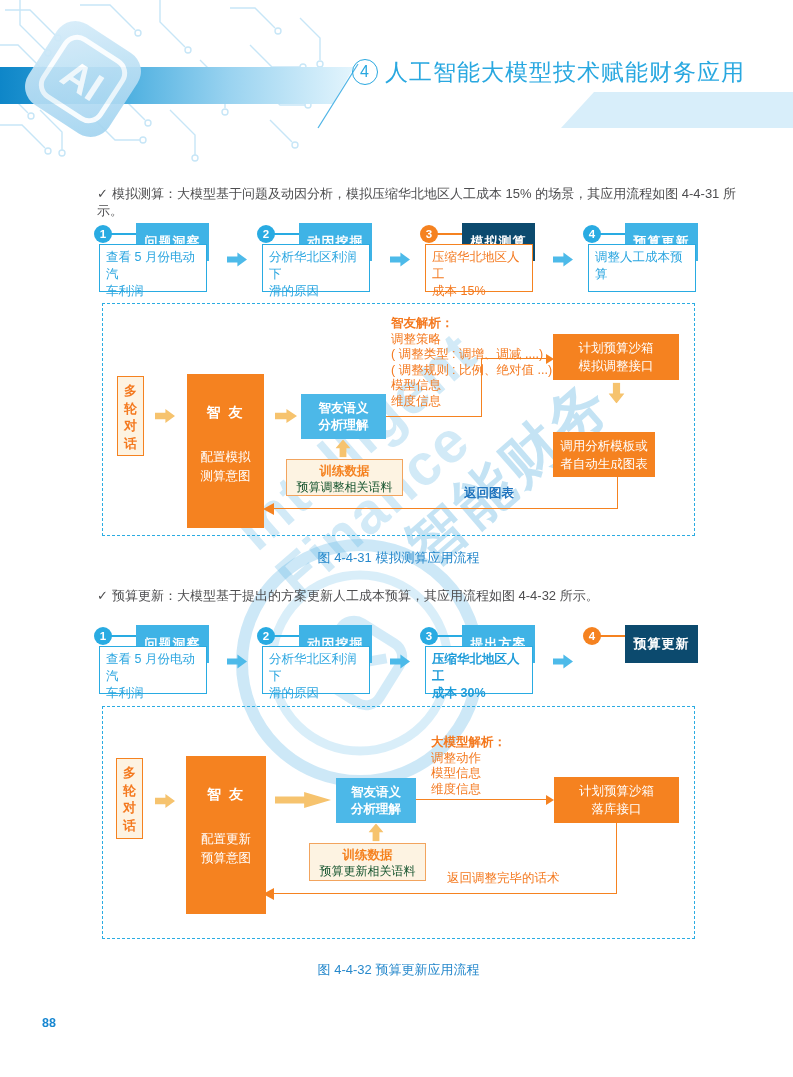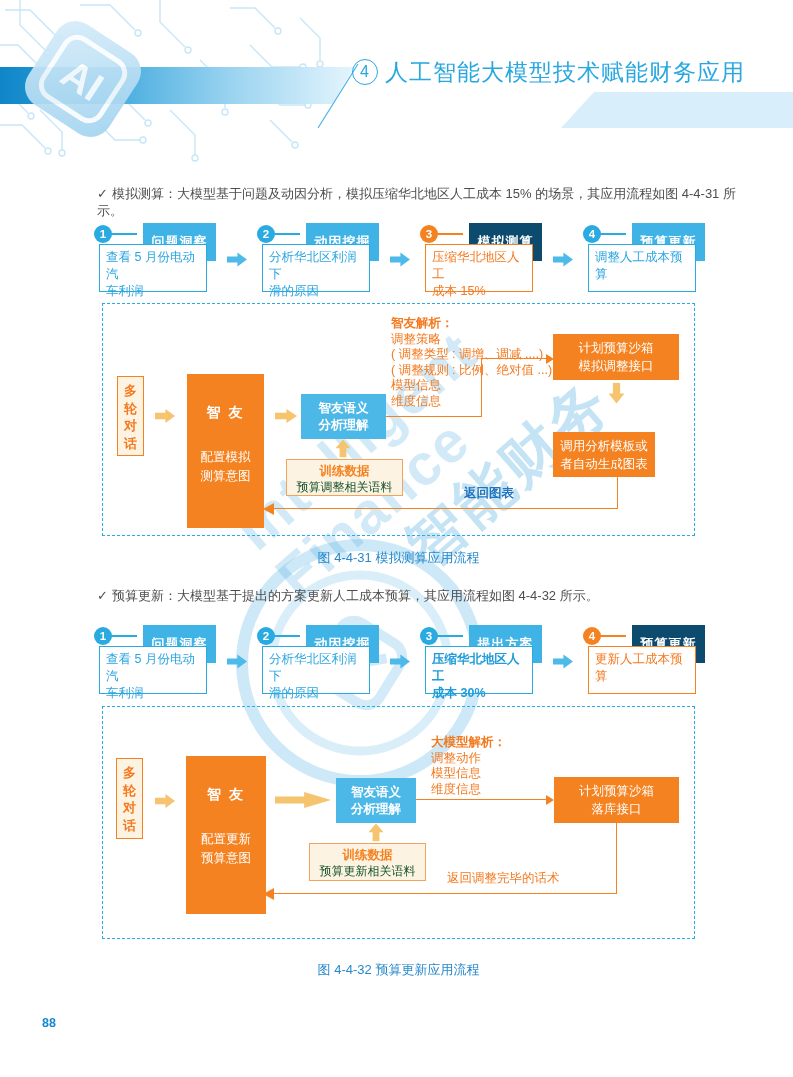--- a/index.html
+++ b/index.html
@@ -31,21 +31,21 @@
   .intro{position:absolute;left:97px;width:660px;color:#4D4D4F;font-size:13px;line-height:17px;z-index:3;}
   .intro .check{margin-right:4px;color:#4D4D4F;}
 
   
   .flow-row{position:absolute;left:94px;width:606px;height:72px;z-index:3;}
   .step{position:absolute;top:0;width:115px;height:72px;}
   .s-circle{position:absolute;left:0;top:4px;width:18px;height:18px;border-radius:50%;
     background:#29ABE2;color:#fff;font-size:11.5px;font-weight:bold;display:flex;align-items:center;justify-content:center;}
   .s-line{position:absolute;left:17px;top:12px;width:26px;height:2px;background:#29ABE2;}
   .s-header{position:absolute;left:42px;top:2px;width:73px;height:38px;background:#3FB3E6;color:#fff;
-    font-size:13px;font-weight:bold;display:flex;align-items:center;justify-content:center;letter-spacing:1px;margin-left:7px;}
+    font-size:13px;font-weight:bold;display:flex;align-items:center;justify-content:center;letter-spacing:1px;}
   .s-body{position:absolute;left:5px;top:23px;width:108px;height:48px;border:1.5px solid #29ABE2;
     box-sizing:border-box;color:#2BA6E0;font-size:12.5px;line-height:17px;padding:4px 6px;white-space:pre-line;background:#fff;}
   .step.orange .s-circle{background:#F58220;}
   .step.orange .s-line{background:#F58220;}
   .step.orange .s-header{background:#0c4a6e;}
   .step.orange .s-body{border-color:#F58220;color:#F4791F;}
   .step.strong .s-body{color:#1E9CD9;font-weight:bold;}
   .barrow{position:absolute;top:31px;width:20px;height:15px;background:#4DBAE9;
     clip-path:polygon(0 30%,52% 30%,52% 4%,100% 50%,52% 96%,52% 70%,0 70%);}
 
@@ -276,21 +276,20 @@
       <div class="s-circle">3</div>
       <div class="s-header">提出方案</div>
       <div class="s-body">压缩华北地区人工
 成本 30%</div>
     </div>
     <div class="barrow" style="left:459px;"></div>
     <div class="step orange" style="left:489px;">
       <div class="s-line"></div>
       <div class="s-circle">4</div>
       <div class="s-header">预算更新</div>
-      <div class="s-body">更新人工成本预算</div>
     </div>
   </div>
 
   <div class="diagram" style="top:706px;">
     <div class="vlabel" style="left:13px;top:51px;height:81px;">多轮对话</div>
     <div class="yarrow" style="left:52px;top:86px;width:20px;height:16px;"></div>
     <div class="agent" style="left:83px;top:49px;width:80px;height:158px;">
       <div class="agent-title">智 友</div>
       <div class="agent-note">配置更新
 预算意图</div>

